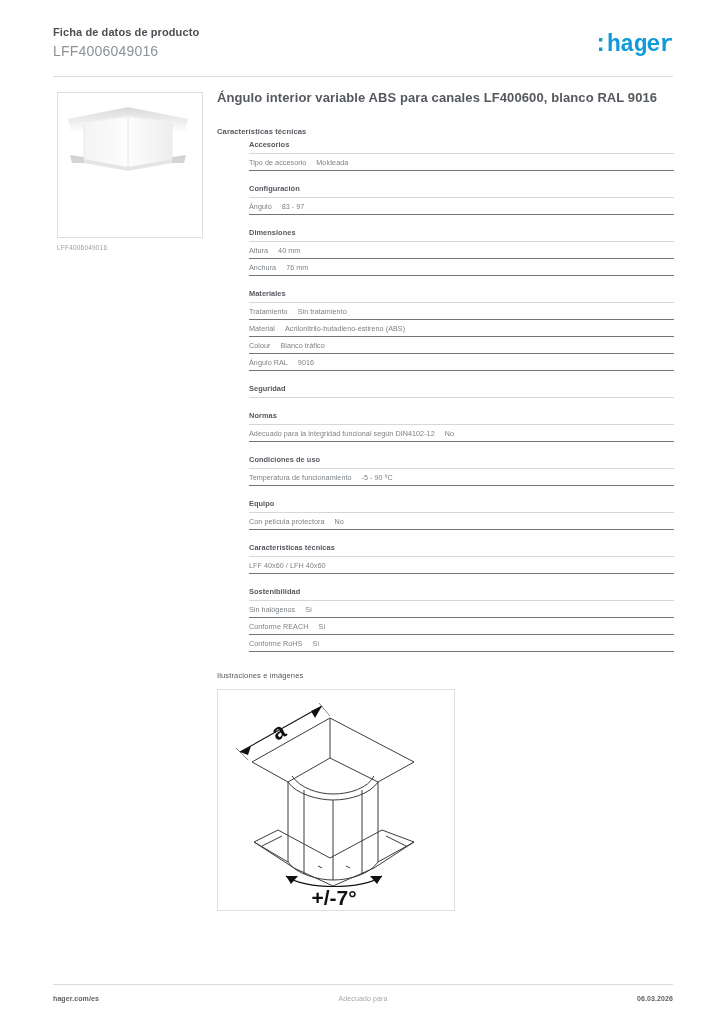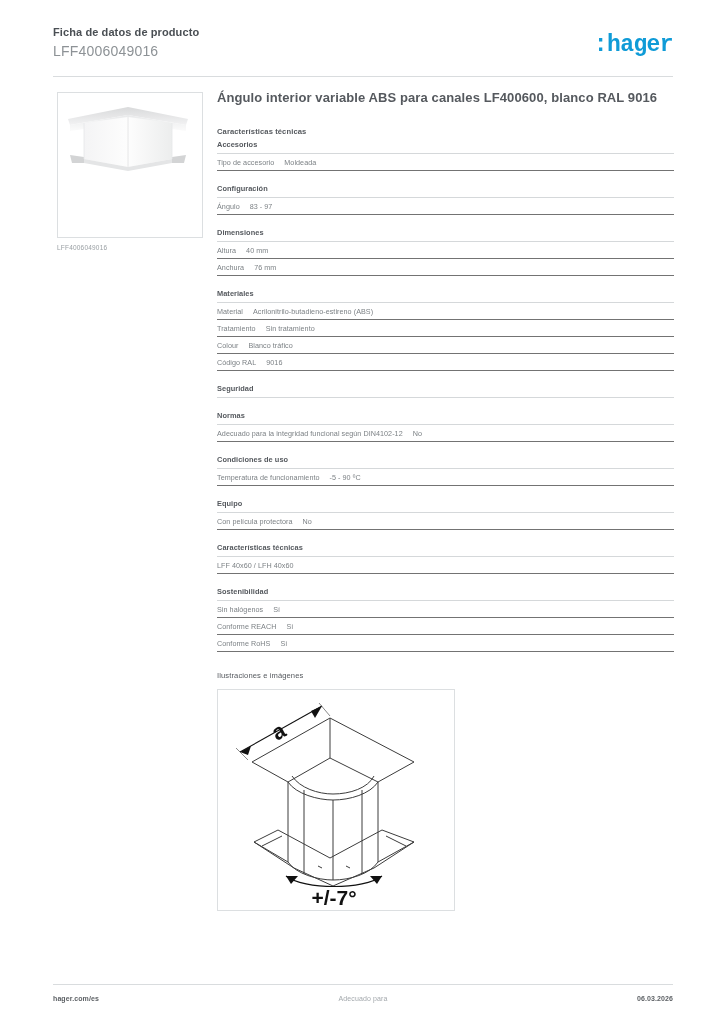--- a/index.html
+++ b/index.html
@@ -99,21 +99,21 @@
     margin-bottom: 23px;
   }
   .block-title {
     font-size: 7.6px;
     font-weight: bold;
     color: #55595e;
     letter-spacing: 0.1px;
     line-height: 11px;
     margin-bottom: 3px;
   }
-  .section { margin-bottom: 13px; }
+  .section { margin-bottom: 13px; margin-left: 32px; }
   .sec-head {
     font-size: 7.4px;
     font-weight: bold;
     color: #55595e;
     letter-spacing: 0.05px;
     padding-bottom: 3px;
     border-bottom: 1px solid #d5d8da;
     line-height: 10px;
   }
   .row {
@@ -268,33 +268,33 @@
             <div class="value">40 mm</div>
           </div>
           <div class="row">
             <div class="label">Anchura</div>
             <div class="value">76 mm</div>
           </div>
         </div>
         <div class="section">
           <div class="sec-head">Materiales</div>
           <div class="row">
+            <div class="label">Tratamiento</div>
+            <div class="value">Sin tratamiento</div>
+          </div>
+          <div class="row">
             <div class="label">Material</div>
             <div class="value">Acrilonitrilo-butadieno-estireno (ABS)</div>
           </div>
           <div class="row">
-            <div class="label">Tratamiento</div>
-            <div class="value">Sin tratamiento</div>
-          </div>
-          <div class="row">
             <div class="label">Colour</div>
             <div class="value">Blanco tráfico</div>
           </div>
           <div class="row">
-            <div class="label">Código RAL</div>
+            <div class="label">Ángulo RAL</div>
             <div class="value">9016</div>
           </div>
         </div>
         <div class="section">
           <div class="sec-head">Seguridad</div>
         </div>
         <div class="section">
           <div class="sec-head">Normas</div>
           <div class="row">
             <div class="label">Adecuado para la integridad funcional según DIN4102-12</div>

